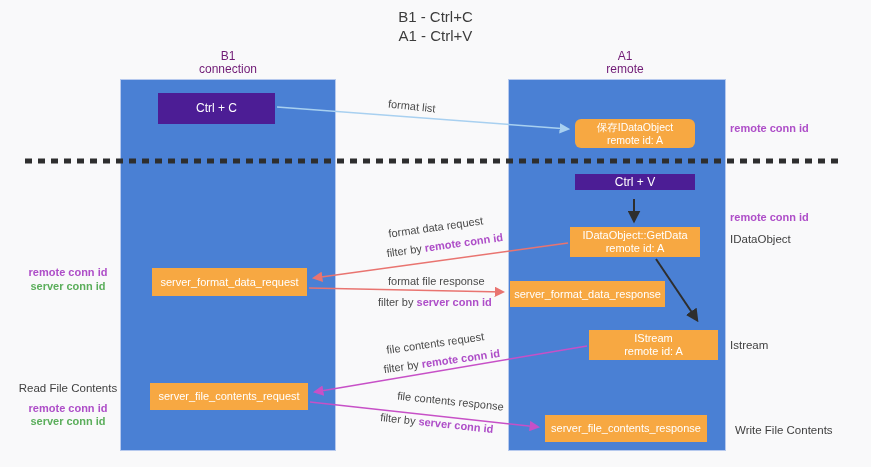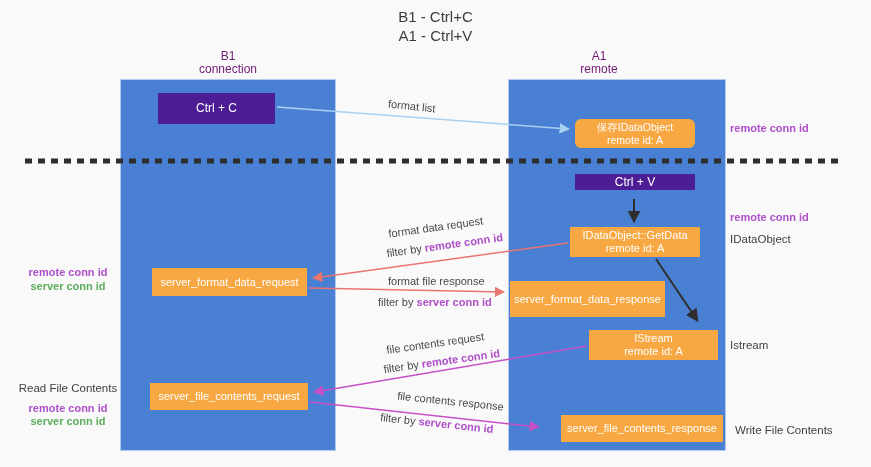--- a/index.html
+++ b/index.html
@@ -40,21 +40,21 @@
 
   <div class="abs title">
     <div>B1 - Ctrl+C</div>
     <div>A1 - Ctrl+V</div>
   </div>
 
   <div class="abs lane-hdr" style="left:120px;width:216px;">
     <div>B1</div>
     <div>connection</div>
   </div>
-  <div class="abs lane-hdr" style="left:490px;width:218px;">
+  <div class="abs lane-hdr" style="left:516px;width:218px;">
     <div>A1</div>
     <div>remote</div>
   </div>
 
   <div class="abs lane" style="left:120px;width:216px;"></div>
   <div class="abs lane" style="left:508px;width:218px;"></div>
 
   <svg class="overlay" width="871" height="467" viewBox="0 0 871 467">
     <defs>
       <marker id="ah-blue" viewBox="0 0 10 10" refX="8" refY="5" markerWidth="7" markerHeight="7" orient="auto">
@@ -95,34 +95,34 @@
 
   <div class="abs box" style="left:570px;top:227px;width:130px;height:30px;">
     <span>IDataObject::GetData</span>
     <span>remote id: A</span>
   </div>
 
   <div class="abs box" style="left:152px;top:268px;width:155px;height:28px;">
     <span>server_format_data_request</span>
   </div>
 
-  <div class="abs box" style="left:510px;top:281px;width:155px;height:36px;">
+  <div class="abs box" style="left:510px;top:281px;width:155px;height:26px;">
     <span>server_format_data_response</span>
   </div>
 
   <div class="abs box" style="left:589px;top:330px;width:129px;height:30px;">
     <span>IStream</span>
     <span>remote id: A</span>
   </div>
 
   <div class="abs box" style="left:150px;top:383px;width:158px;height:27px;">
     <span>server_file_contents_request</span>
   </div>
 
-  <div class="abs box" style="left:545px;top:415px;width:162px;height:27px;margin-left:16px;">
+  <div class="abs box" style="left:545px;top:415px;width:162px;height:27px;">
     <span>server_file_contents_response</span>
   </div>
 
   <div class="abs lbl rot-pos" style="left:388px;top:100px;">format list</div>
 
   <div class="abs lbl rot-neg" style="left:388px;top:221px;">format data request</div>
   <div class="abs lbl rot-neg" style="left:386px;top:239px;"><span>filter by </span><span class="purple">remote conn id</span></div>
 
   <div class="abs lbl" style="left:388px;top:275px;">format file response</div>
   <div class="abs lbl" style="left:378px;top:296px;"><span>filter by </span><span class="purple">server conn id</span></div>

